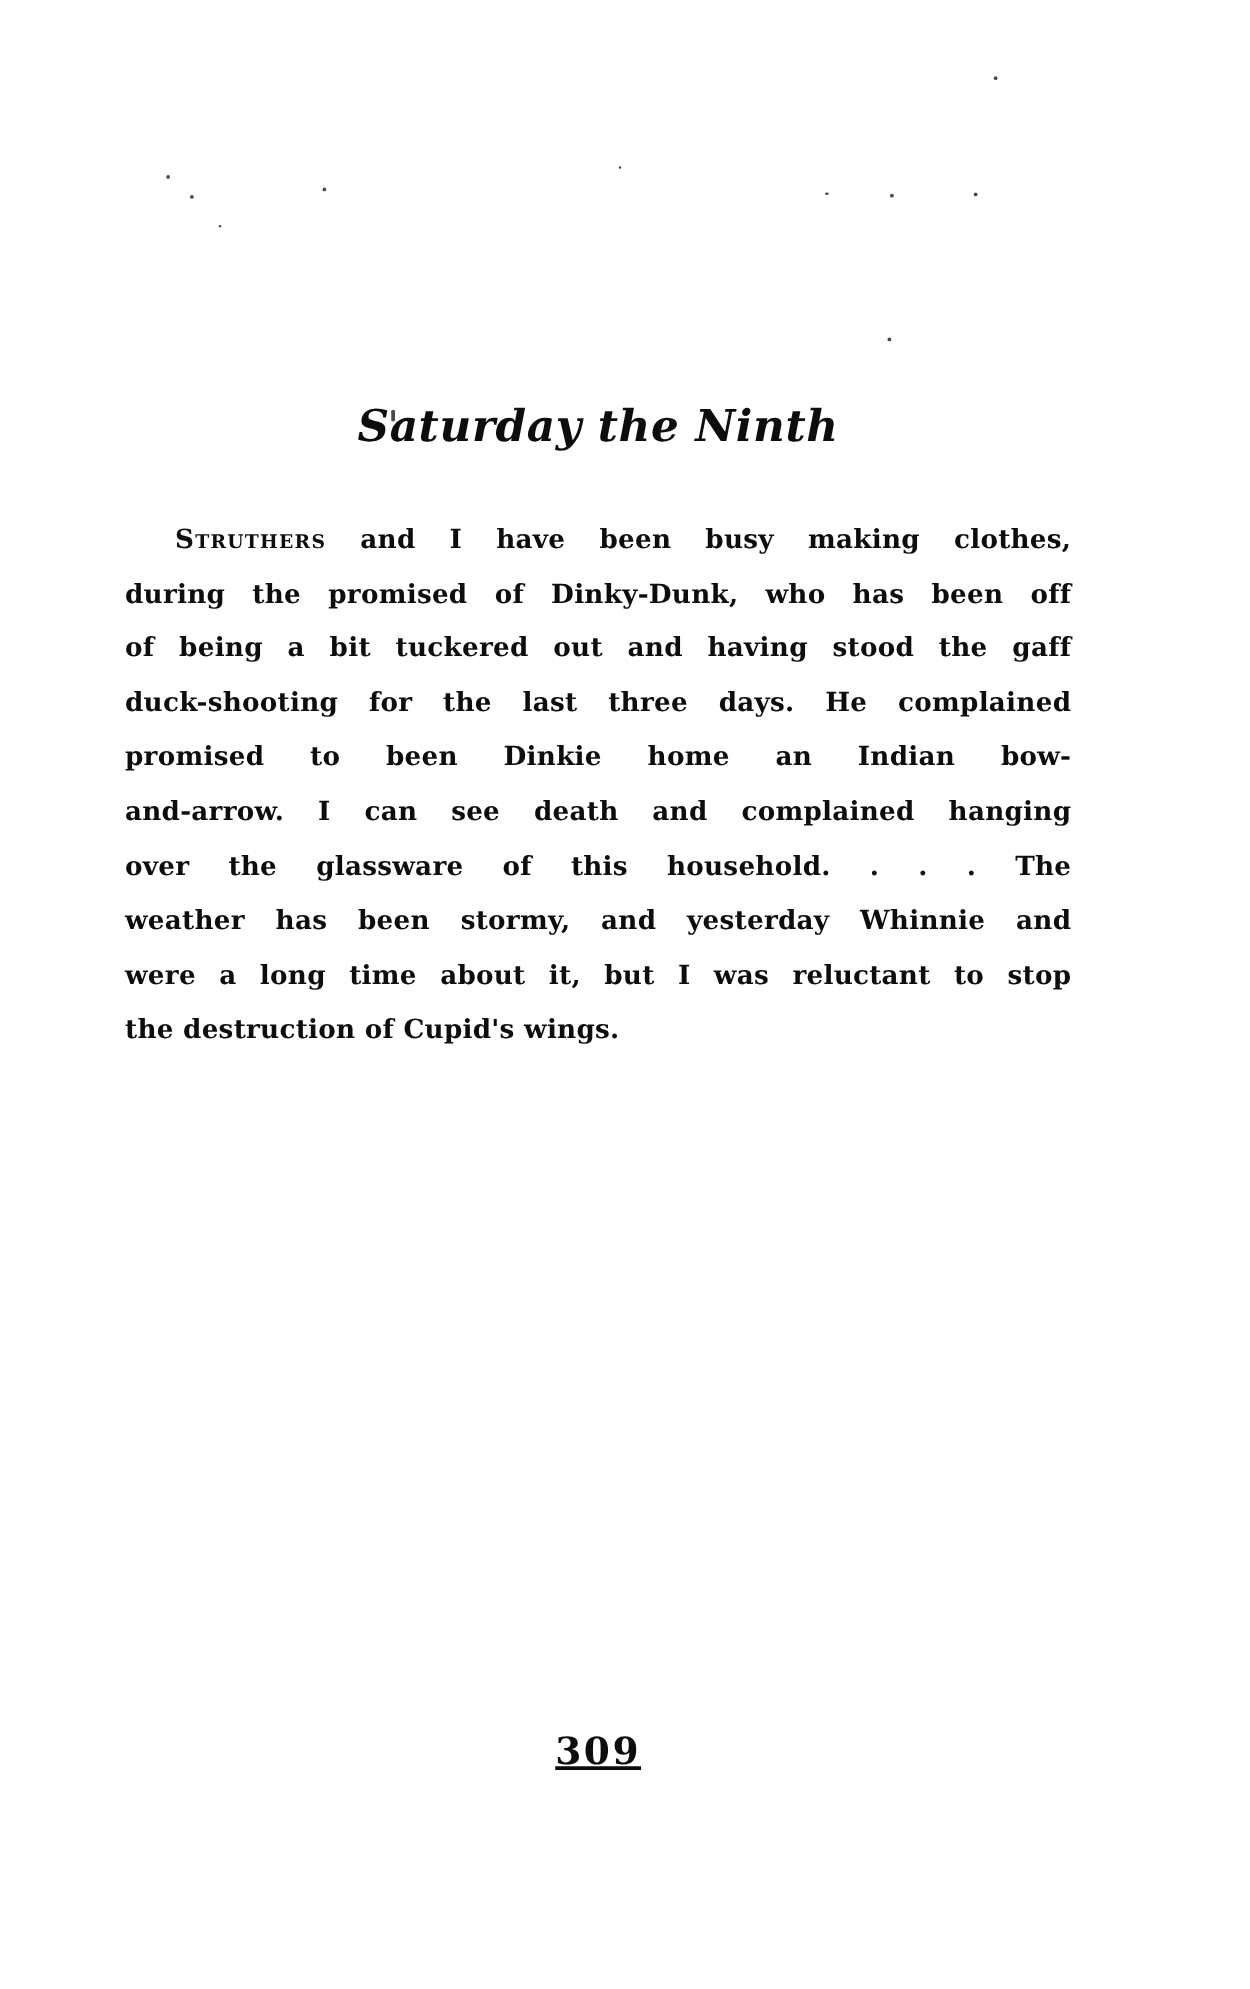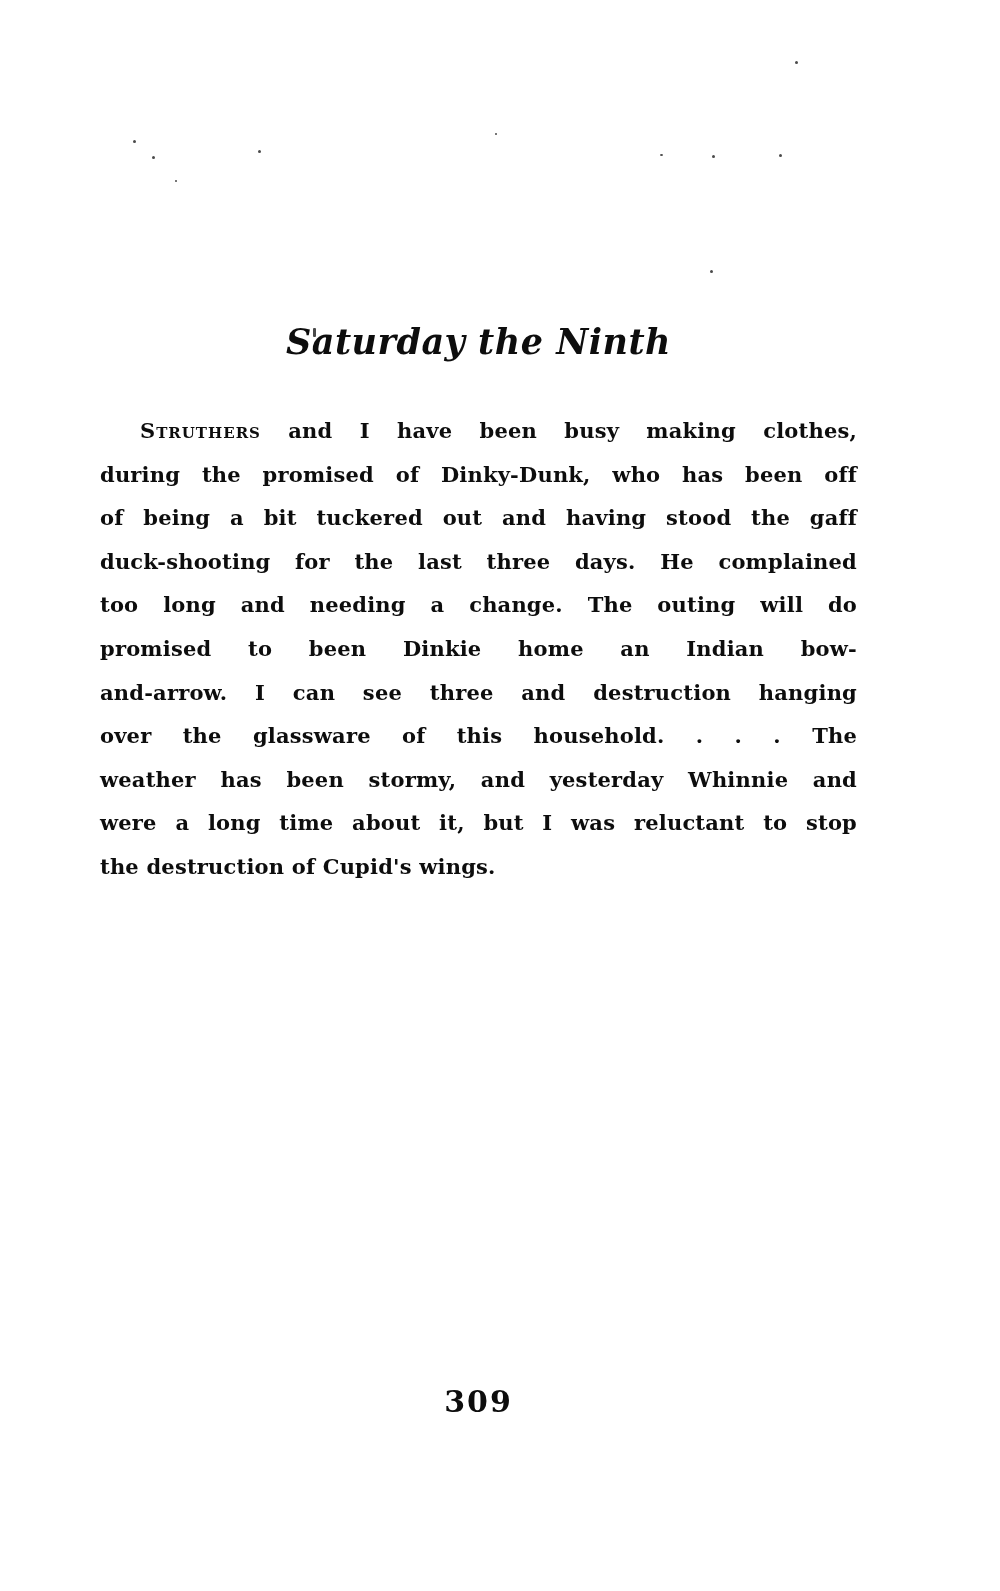--- a/index.html
+++ b/index.html
@@ -58,20 +58,21 @@
   .page-number {
     position: absolute;
     top: 1356px;
     left: 100px;
     width: 757px;
     text-align: center;
     font-size: 30px;
     font-weight: bold;
     letter-spacing: 2px;
     color: #0d0d0d;
+    text-decoration: underline;
   }
   .speckle {
     position: absolute;
     background: #4a4a4a;
     border-radius: 50%;
   }
 </style>
 </head>
 <body>
 
@@ -89,23 +90,22 @@
   <div class="speckle" style="left:710px; top:242px; width:3px; height:3px;"></div>
   <div class="speckle" style="left:313px; top:300px; width:3px; height:9px; border-radius:1px;"></div>
 
   <div class="heading">Saturday the Ninth</div>
 
   <div class="paragraph">
       <div class="line indent"><span class="smallcaps">Struthers</span> and I have been busy making clothes,</div>
       <div class="line">during the promised of Dinky-Dunk, who has been off</div>
       <div class="line">of being a bit tuckered out and having stood the gaff</div>
       <div class="line">duck-shooting for the last three days.  He complained</div>
-      <div class="line">too long and needing a change.  The outing will do</div>
       <div class="line">promised to been Dinkie home an Indian bow-</div>
-      <div class="line">and-arrow.  I can see three and destruction hanging</div>
+      <div class="line">and-arrow.  I can see death and complained hanging</div>
       <div class="line">over the glassware of this household. .  .  . The</div>
       <div class="line">weather has been stormy, and yesterday Whinnie and</div>
       <div class="line">were a long time about it, but I was reluctant to stop</div>
       <div class="line last">the destruction of Cupid's wings.</div>
     </div>
 
   <div class="page-number">309</div>
 
 </div>
 

